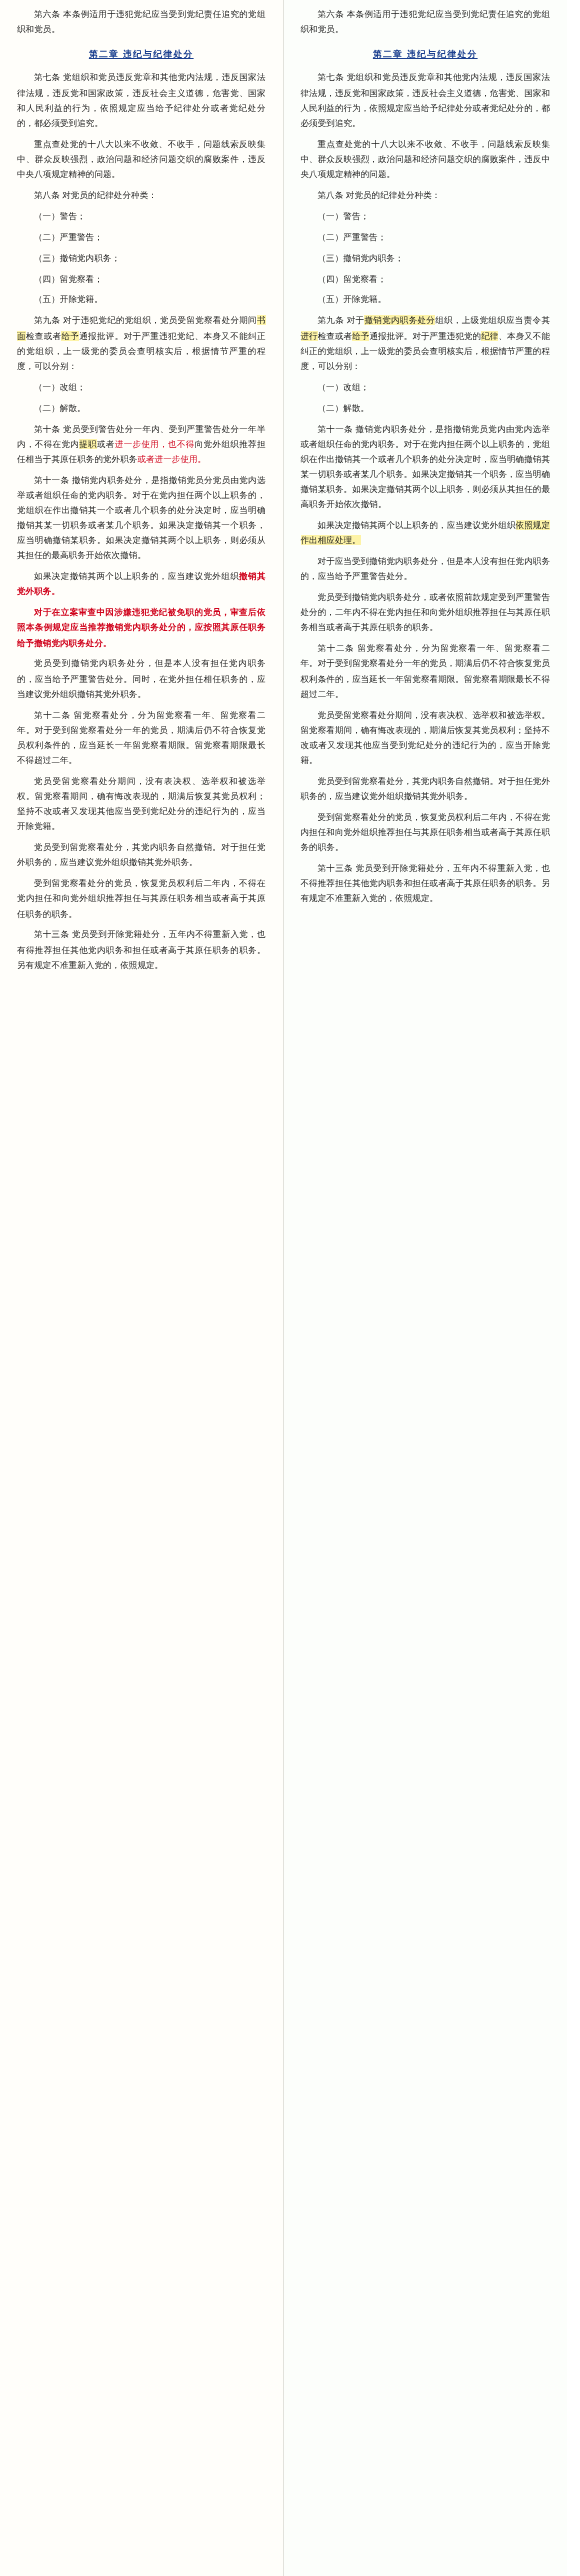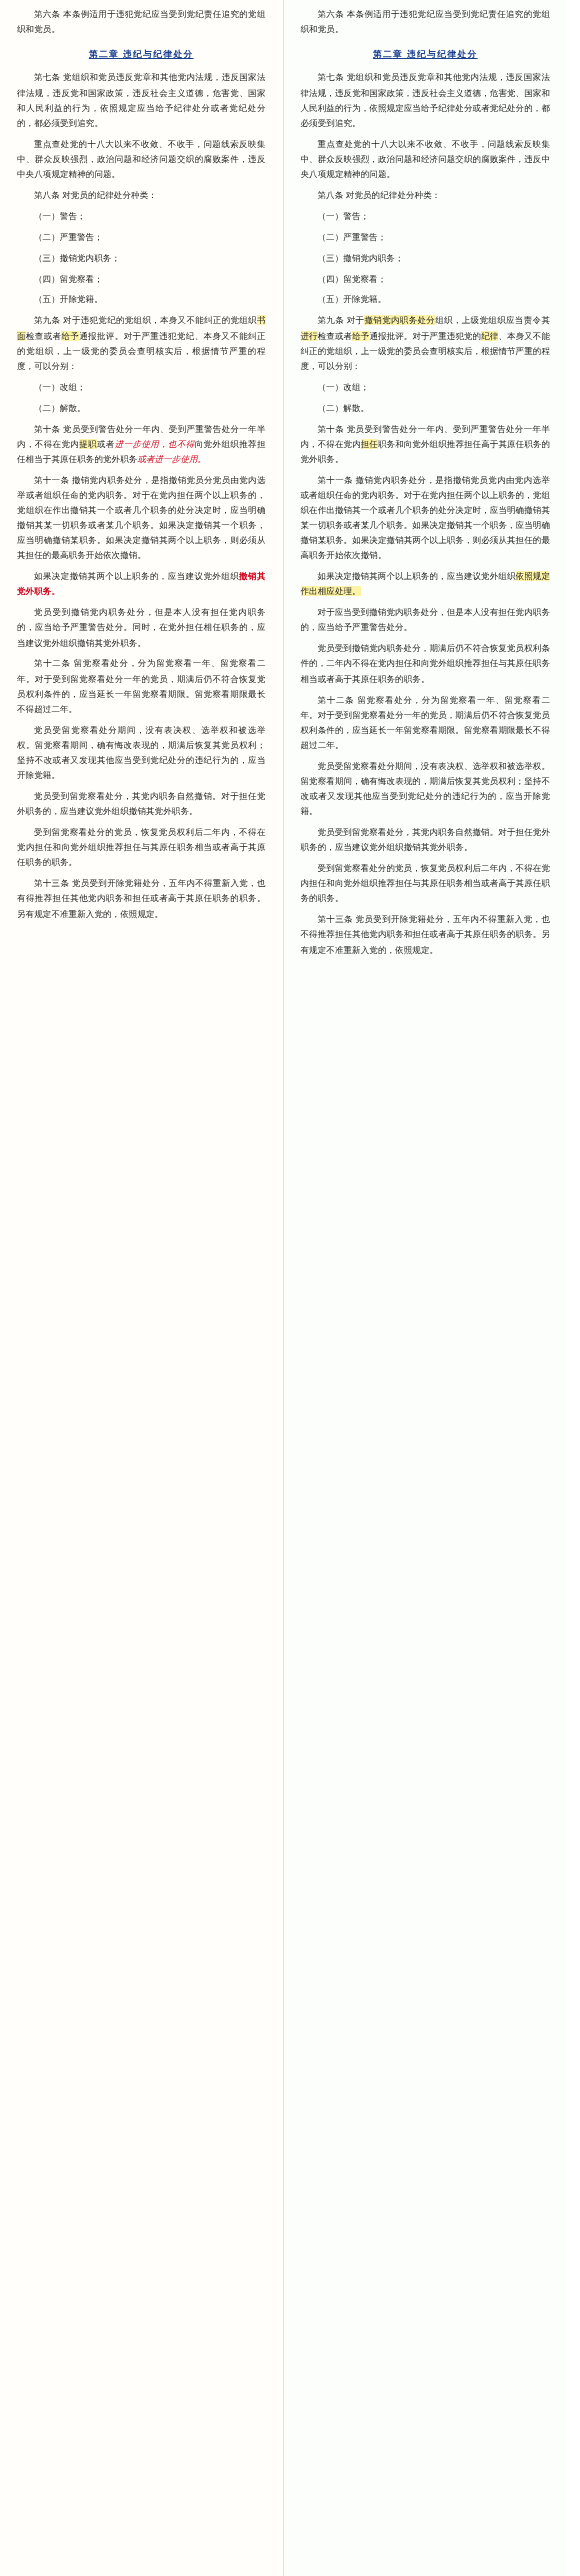--- a/index.html
+++ b/index.html
@@ -56,21 +56,20 @@
     color: #1a3f8f;
   }
   p.item {
     text-indent: 2em;
   }
   .hl-yellow {
     background: #fdf3a7;
   }
   .hl-red {
     color: #d0021b;
-    font-style: italic;
   }
   .hl-red-strong {
     color: #d0021b;
     font-weight: bold;
   }
 </style>
 </head>
 <body>
 
 <div class="page">
@@ -78,26 +77,27 @@
       <p class="indent">第六条  本条例适用于违犯党纪应当受到党纪责任追究的党组织和党员。</p>
       <p class="chapter">第二章  违纪与纪律处分</p>
       <p class="indent">第七条  党组织和党员违反党章和其他党内法规，违反国家法律法规，违反党和国家政策，违反社会主义道德，危害党、国家和人民利益的行为，依照规定应当给予纪律处分或者党纪处分的，都必须受到追究。</p>
       <p class="indent">重点查处党的十八大以来不收敛、不收手，问题线索反映集中、群众反映强烈，政治问题和经济问题交织的腐败案件，违反中央八项规定精神的问题。</p>
       <p class="indent">第八条  对党员的纪律处分种类：</p>
       <p class="item">（一）警告；</p>
       <p class="item">（二）严重警告；</p>
       <p class="item">（三）撤销党内职务；</p>
       <p class="item">（四）留党察看；</p>
       <p class="item">（五）开除党籍。</p>
-      <p class="indent"><span>第九条  对于违犯党纪的党组织，本身又不能纠正的党组织</span><span class="hl-yellow">书面</span><span>检查或者</span><span class="hl-yellow">给予</span><span>通报批评。对于严重违犯党纪、本身又不能纠正的党组织，上一级党的委员会查明核实后，根据情节严重的程度，可以分别：</span></p>
+      <p class="indent"><span>第九条  对于违犯党纪的党组织，党员受留党察看处分期间</span><span class="hl-yellow">书面</span><span>检查或者</span><span class="hl-yellow">给予</span><span>通报批评。对于严重违犯党纪、本身又不能纠正的党组织，上一级党的委员会查明核实后，根据情节严重的程度，可以分别：</span></p>
       <p class="item">（一）改组；</p>
       <p class="item">（二）解散。</p>
       <p class="indent"><span>第十条  党员受到警告处分一年内、受到严重警告处分一年半内，不得在党内</span><span class="hl-yellow">提职</span><span>或者</span><span class="hl-red">进一步使用，也不得</span><span>向党外组织推荐担任相当于其原任职务的党外职务</span><span class="hl-red">或者进一步使用。</span></p>
       <p class="indent">第十一条  撤销党内职务处分，是指撤销党员分党员由党内选举或者组织任命的党内职务。对于在党内担任两个以上职务的，党组织在作出撤销其一个或者几个职务的处分决定时，应当明确撤销其某一切职务或者某几个职务。如果决定撤销其一个职务，应当明确撤销某职务。如果决定撤销其两个以上职务，则必须从其担任的最高职务开始依次撤销。</p>
       <p class="indent"><span>如果决定撤销其两个以上职务的，应当建议党外组织</span><span class="hl-red-strong">撤销其党外职务。</span></p>
+      <p class="indent"><span class="hl-red-strong">对于在立案审查中因涉嫌违犯党纪被免职的党员，审查后依照本条例规定应当推荐撤销党内职务处分的，应按照其原任职务给予撤销党内职务处分。</span></p>
       <p class="indent">党员受到撤销党内职务处分，但是本人没有担任党内职务的，应当给予严重警告处分。同时，在党外担任相任职务的，应当建议党外组织撤销其党外职务。</p>
       <p class="indent">第十二条  留党察看处分，分为留党察看一年、留党察看二年。对于受到留党察看处分一年的党员，期满后仍不符合恢复党员权利条件的，应当延长一年留党察看期限。留党察看期限最长不得超过二年。</p>
       <p class="indent">党员受留党察看处分期间，没有表决权、选举权和被选举权。留党察看期间，确有悔改表现的，期满后恢复其党员权利；坚持不改或者又发现其他应当受到党纪处分的违纪行为的，应当开除党籍。</p>
       <p class="indent">党员受到留党察看处分，其党内职务自然撤销。对于担任党外职务的，应当建议党外组织撤销其党外职务。</p>
       <p class="indent">受到留党察看处分的党员，恢复党员权利后二年内，不得在党内担任和向党外组织推荐担任与其原任职务相当或者高于其原任职务的职务。</p>
       <p class="indent">第十三条  党员受到开除党籍处分，五年内不得重新入党，也有得推荐担任其他党内职务和担任或者高于其原任职务的职务。另有规定不准重新入党的，依照规定。</p>
     </div>
   <div class="col right" id="col-right">
       <p class="indent">第六条  本条例适用于违犯党纪应当受到党纪责任追究的党组织和党员。</p>
       <p class="chapter">第二章  违纪与纪律处分</p>
@@ -105,25 +105,24 @@
       <p class="indent">重点查处党的十八大以来不收敛、不收手，问题线索反映集中、群众反映强烈，政治问题和经济问题交织的腐败案件，违反中央八项规定精神的问题。</p>
       <p class="indent">第八条  对党员的纪律处分种类：</p>
       <p class="item">（一）警告；</p>
       <p class="item">（二）严重警告；</p>
       <p class="item">（三）撤销党内职务；</p>
       <p class="item">（四）留党察看；</p>
       <p class="item">（五）开除党籍。</p>
       <p class="indent"><span>第九条  对于</span><span class="hl-yellow">撤销党内职务处分</span><span>组织，上级党组织应当责令其</span><span class="hl-yellow">进行</span><span>检查或者</span><span class="hl-yellow">给予</span><span>通报批评。对于严重违犯党的</span><span class="hl-yellow">纪律</span><span>、本身又不能纠正的党组织，上一级党的委员会查明核实后，根据情节严重的程度，可以分别：</span></p>
       <p class="item">（一）改组；</p>
       <p class="item">（二）解散。</p>
-      <p class="indent"><span>第十条  党员受到警告处分一年内、受到严重警告处分一年半内，不得在党内</span><span class="hl-yellow">担任</span><span>职务和</span><span>向党外组织推荐担任高于其原任职务的党外职务。</span></p>
       <p class="indent">第十一条  撤销党内职务处分，是指撤销党员党内由党内选举或者组织任命的党内职务。对于在党内担任两个以上职务的，党组织在作出撤销其一个或者几个职务的处分决定时，应当明确撤销其某一切职务或者某几个职务。如果决定撤销其一个职务，应当明确撤销某职务。如果决定撤销其两个以上职务，则必须从其担任的最高职务开始依次撤销。</p>
       <p class="indent"><span>如果决定撤销其两个以上职务的，应当建议党外组织</span><span class="hl-yellow">依照规定作出相应处理。</span></p>
       <p class="indent">对于应当受到撤销党内职务处分，但是本人没有担任党内职务的，应当给予严重警告处分。</p>
-      <p class="indent">党员受到撤销党内职务处分，期满后仍不符合恢复党员权利条件的，二年内不得在党内担任和向党外组织推荐担任与其原任职务相当或者高于其原任职务的职务。</p>
+      <p class="indent">党员受到撤销党内职务处分，或者依照前款规定受到严重警告处分的，二年内不得在党内担任和向党外组织推荐担任与其原任职务相当或者高于其原任职务的职务。</p>
       <p class="indent">第十二条  留党察看处分，分为留党察看一年、留党察看二年。对于受到留党察看处分一年的党员，期满后仍不符合恢复党员权利条件的，应当延长一年留党察看期限。留党察看期限最长不得超过二年。</p>
       <p class="indent">党员受留党察看处分期间，没有表决权、选举权和被选举权。留党察看期间，确有悔改表现的，期满后恢复其党员权利；坚持不改或者又发现其他应当受到党纪处分的违纪行为的，应当开除党籍。</p>
       <p class="indent">党员受到留党察看处分，其党内职务自然撤销。对于担任党外职务的，应当建议党外组织撤销其党外职务。</p>
       <p class="indent">受到留党察看处分的党员，恢复党员权利后二年内，不得在党内担任和向党外组织推荐担任与其原任职务相当或者高于其原任职务的职务。</p>
       <p class="indent">第十三条  党员受到开除党籍处分，五年内不得重新入党，也不得推荐担任其他党内职务和担任或者高于其原任职务的职务。另有规定不准重新入党的，依照规定。</p>
     </div>
 </div>
 
 
 </body></html>

